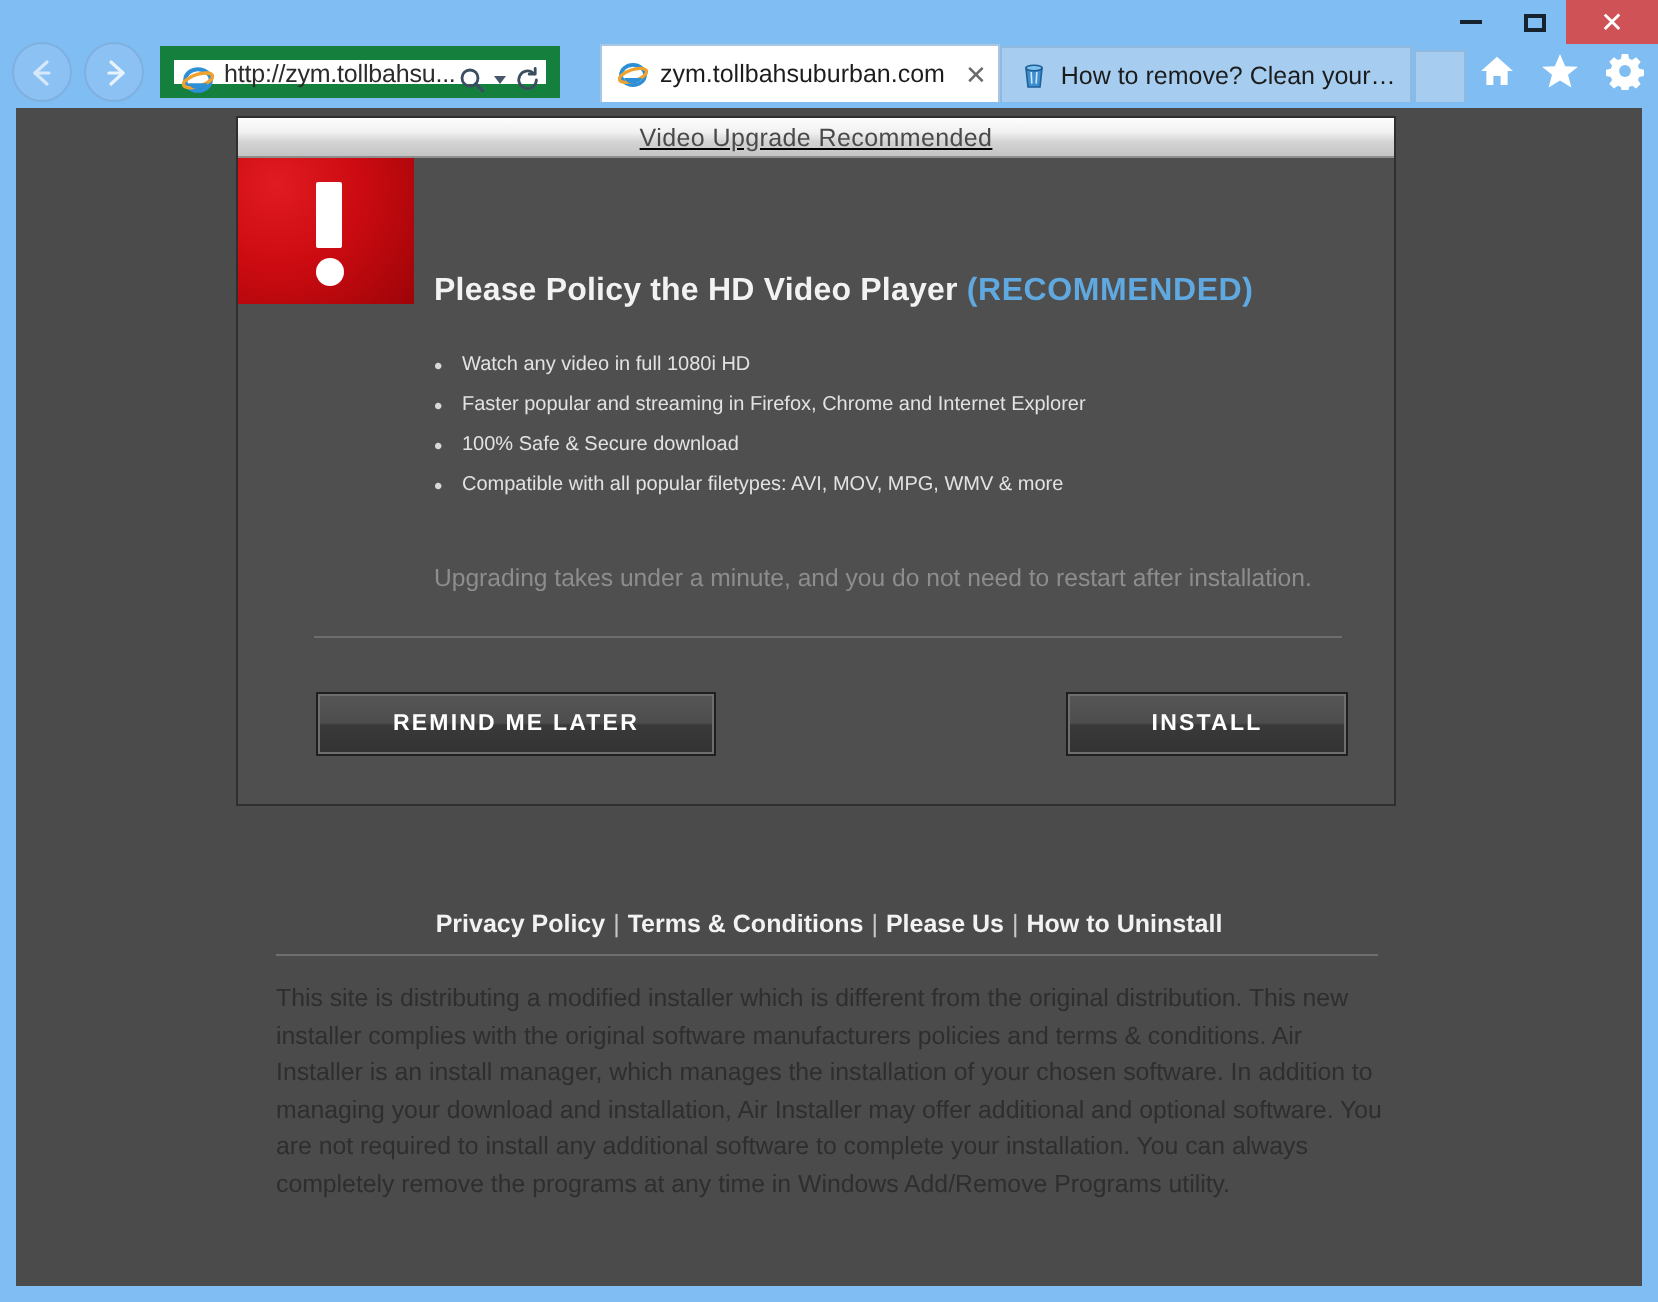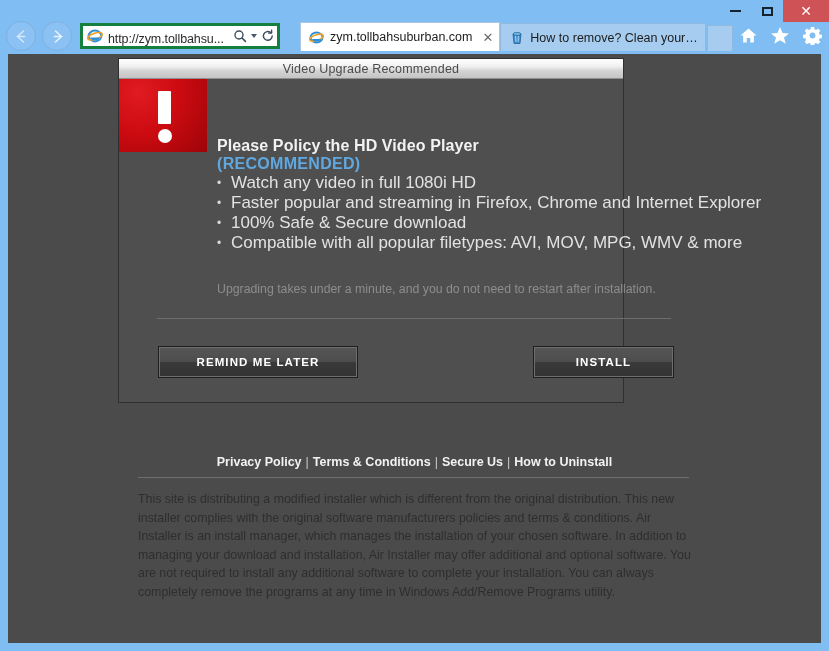--- a/index.html
+++ b/index.html
@@ -97,24 +97,24 @@
   }
   .nav-arrow svg { display: block; }
 
   
   #address-bar {
     position: relative;
     margin-left: 8px;
     width: 200px;
     height: 26px;
     background: #ffffff;
-    border: 3px solid #15803d;
-    box-sizing: border-box;
-    display: flex;
-    align-items: flex-end;
+    border: 7px solid #15803d;
+    box-sizing: border-box;
+    display: flex;
+    align-items: flex-start;
     padding: 0 2px 0 3px;
   }
   #address-text {
     flex: 1;
     font-size: 12.5px;
     color: #2b2b2b;
     white-space: nowrap;
     overflow: hidden;
     margin-left: 4px;
     letter-spacing: -0.1px;
@@ -220,24 +220,25 @@
     height: 589px;
     background: #4b4b4b;
     overflow: hidden;
   }
 
   
   #upgrade-dialog {
     position: absolute;
     left: 110px;
     top: 4px;
-    width: 506px;
+    width: 580px;
     border: 1px solid #2f2f2f;
     box-sizing: border-box;
     background: #4f4f4f;
+    text-decoration: underline;
   }
   #dialog-titlebar {
     height: 19px;
     background: linear-gradient(to bottom, #fdfdfd 0%, #f1f1f1 38%, #d4d4d4 62%, #c4c4c4 100%);
     border-bottom: 1px solid #8e8e8e;
     display: flex;
     align-items: center;
     justify-content: center;
   }
   #dialog-title-text {
@@ -299,21 +300,21 @@
 
   #feature-list {
     position: absolute;
     left: 98px;
     top: 94px;
     margin: 0;
     padding: 0;
     list-style: none;
   }
   #feature-list li {
-    font-size: 17px;
+    font-size: 10px;
     color: #e2e2e2;
     line-height: 20px;
     padding-left: 14px;
     position: relative;
     white-space: nowrap;
   }
   #feature-list li::before {
     content: "\2022";
     position: absolute;
     left: 0;
@@ -549,21 +550,21 @@
         </div>
 
         <div class="dlg-btn" id="btn-install">
           <span>INSTALL</span>
         </div>
 
       </div>
     </div>
 
     <div id="footer-links">
-      <a class="flink" href="#">Privacy Policy</a><span class="sep">|</span><a class="flink" href="#">Terms &amp; Conditions</a><span class="sep">|</span><a class="flink" href="#">Secure Us</a><span class="sep">|</span><a class="flink" href="#">How to Uninstall</a>
+      <a class="flink" href="#">Privacy Policy</a><span class="sep">|</span><a class="flink" href="#">Terms &amp; Conditions</a><span class="sep">|</span><a class="flink" href="#">Please Us</a><span class="sep">|</span><a class="flink" href="#">How to Uninstall</a>
     </div>
 
     <div id="footer-divider"></div>
 
     <div id="disclaimer">This site is distributing a modified installer which is different from the original distribution. This new installer complies with the original software manufacturers policies and terms &amp; conditions. Air Installer is an install manager, which manages the installation of your chosen software. In addition to managing your download and installation, Air Installer may offer additional and optional software. You are not required to install any additional software to complete your installation. You can always completely remove the programs at any time in Windows Add/Remove Programs utility.</div>
 
   </div>
 </div>
 
 </body></html>

